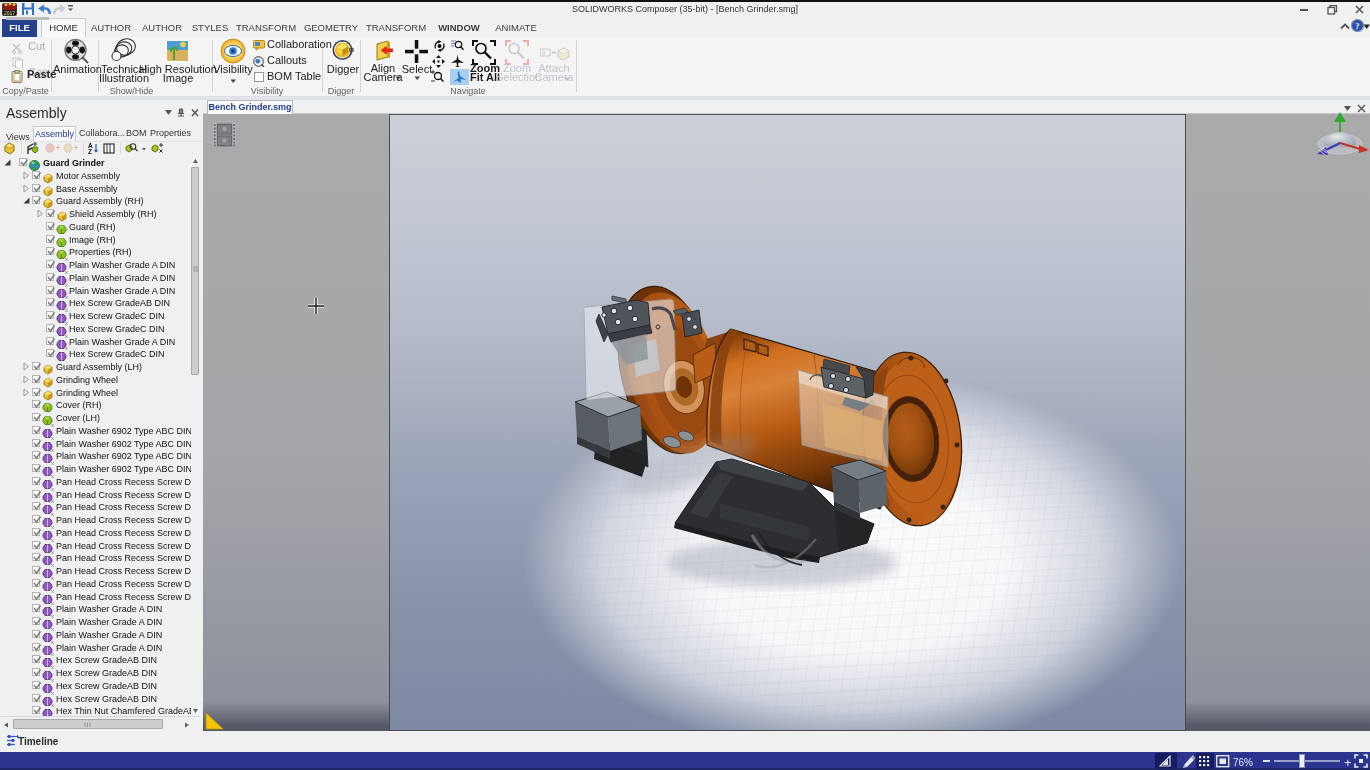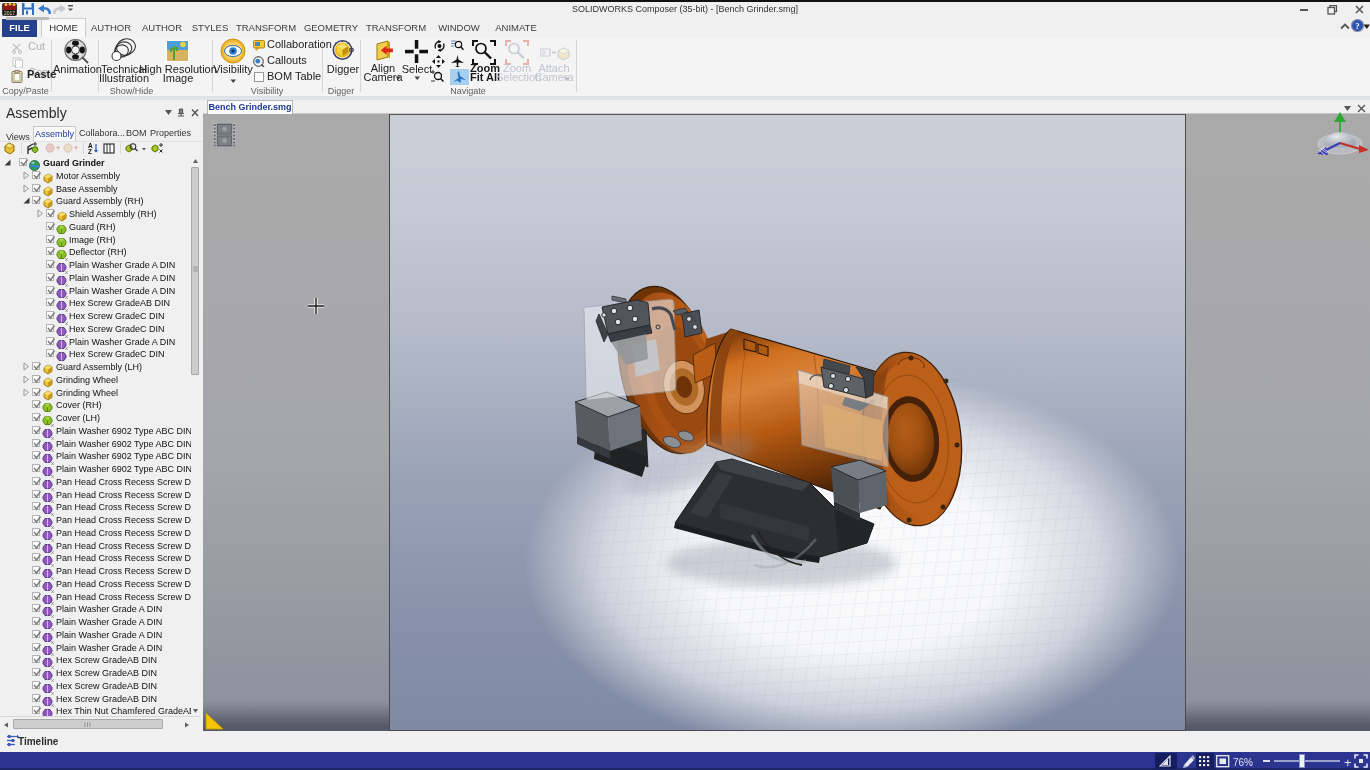--- a/index.html
+++ b/index.html
@@ -85,21 +85,21 @@
 </svg>
 <div class="abs" id="tabrow"></div>
 <div class="abs" id="filetab">FILE</div>
 <div class="abs" id="hometab">HOME</div>
 <div class="abs rtab" style="left:71px;width:80px;">AUTHOR</div>
 <div class="abs rtab" style="left:122px;width:80px;">AUTHOR</div>
 <div class="abs rtab" style="left:170px;width:80px;">STYLES</div>
 <div class="abs rtab" style="left:226px;width:80px;">TRANSFORM</div>
 <div class="abs rtab" style="left:291px;width:80px;">GEOMETRY</div>
 <div class="abs rtab" style="left:356px;width:80px;">TRANSFORM</div>
-<div class="abs rtab" style="left:419px;width:80px;">WINDOW</div>
+<div class="abs rtab" style="left:419px;width:80px;font-weight:bold;">WINDOW</div>
 <div class="abs rtab" style="left:476px;width:80px;">ANIMATE</div>
 <svg class="abs" style="left:1340px;top:23px" width="10" height="7">
     <path d="M1 5.5 L5 1.5 L9 5.5" fill="none" stroke="#555" stroke-width="1.8"></path>
   </svg>
 <svg class="abs" style="left:1351px;top:19px" width="13" height="13">
  <circle cx="6.5" cy="6.5" r="6" fill="#2a52b0" stroke="#8a93a8" stroke-width="1.2"></circle>
  <text x="6.5" y="10" font-size="9" font-weight="bold" fill="#fff" text-anchor="middle" font-family="Liberation Serif">?</text>
 </svg>
 <svg class="abs" style="left:1363px;top:24px" width="8" height="6">
     <path d="M0.5 0.5 L7 0.5 L3.7 5 Z" fill="#222"></path>
@@ -456,21 +456,21 @@
       <span class="cb" style="left:46px">
         <svg width="11" height="11">
           <path d="M2 5 L4.5 8 L8.5 2.5" stroke="#6a6a6a" stroke-width="1.4" fill="none"></path>
         </svg>
       </span>
       <span class="ticon" style="left:56px"><svg width="11" height="11">
           <path d="M3 1.5 L8 1.5 L10 4.5 L10 6.5 L8 9.5 L3 9.5 L1 6.5 L1 4.5 Z" fill="#8ac024" stroke="#4a7008" stroke-width="0.8"></path>
           <path d="M5.5 1.5 L5.5 9.5" stroke="#4a7008" stroke-width="0.7"></path>
           <path d="M3 1.5 L5.5 5.5 L8 1.5" fill="#a8d84a" stroke="none"></path>
         </svg></span>
-      <span class="lbl" style="left:69px;font-weight:normal">Deflector (RH)</span>
+      <span class="lbl" style="left:69px;font-weight:normal">Properties (RH)</span>
     </div>
 <div class="trow">
       <span class="cb" style="left:46px">
         <svg width="11" height="11">
           <path d="M2 5 L4.5 8 L8.5 2.5" stroke="#6a6a6a" stroke-width="1.4" fill="none"></path>
         </svg>
       </span>
       <span class="ticon" style="left:56px"><svg width="11" height="11">
           <path d="M3 1.5 L8 1.5 L10 4.5 L10 6.5 L8 9.5 L3 9.5 L1 6.5 L1 4.5 Z" fill="#9058c0" stroke="#4a2a70" stroke-width="0.8"></path>
           <path d="M5.5 1.5 L5.5 9.5" stroke="#e0d0f0" stroke-width="0.8"></path>

